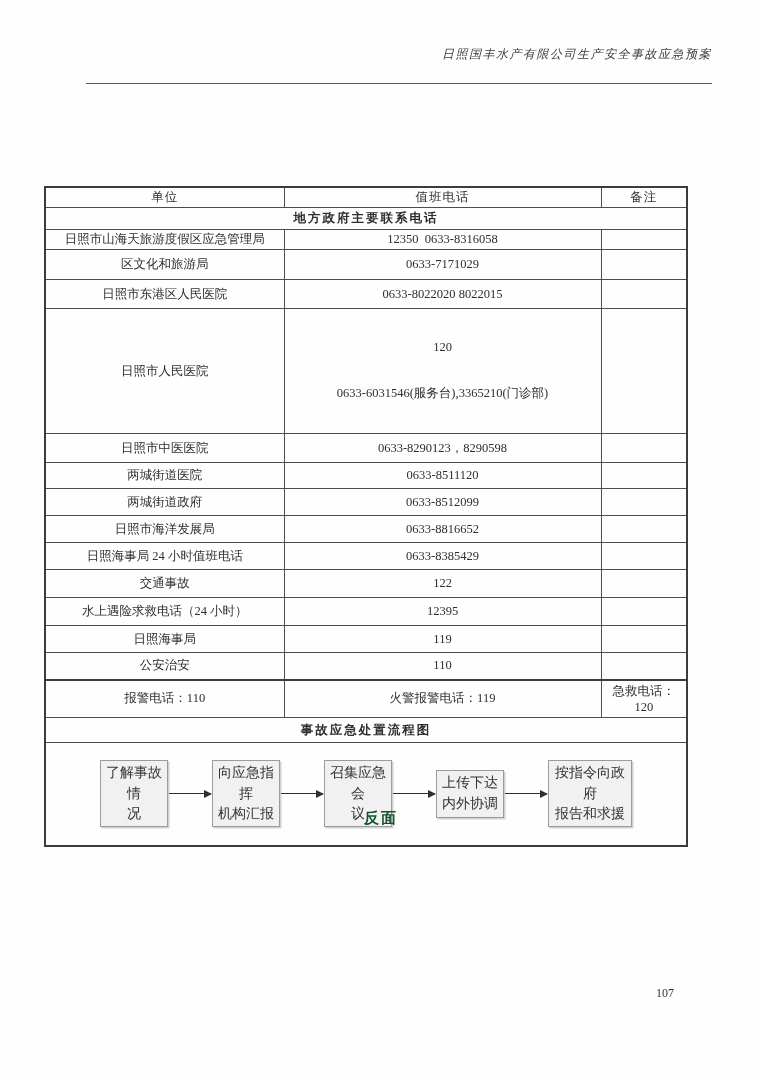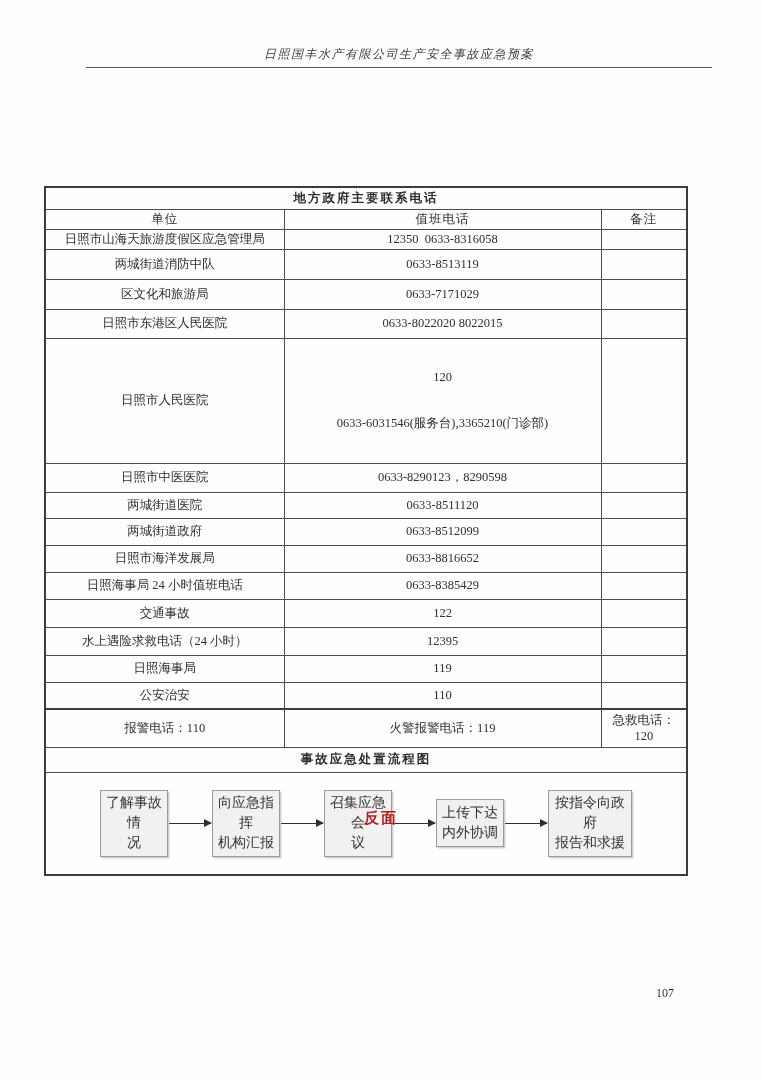--- a/index.html
+++ b/index.html
@@ -4,22 +4,22 @@
 <style>
   html,body{margin:0;padding:0;background:#e9e9e9;}
   .page{
     position:relative;width:762px;height:1080px;margin:0 auto;
     background:#fefefe;overflow:hidden;
     font-family:"Liberation Serif","DejaVu Serif",serif;color:#2e2e2e;
   }
   
   .doc-header{
     position:absolute;top:46px;left:86px;right:50px;
-    text-align:center;font-style:italic;font-size:12px;letter-spacing:1.5px;
-    color:#3a3a3a;border-bottom:1px solid #5a5a5a;padding-bottom:4px;
+    text-align:right;font-style:italic;font-size:12px;letter-spacing:1.5px;
+    color:#3a3a3a;border-bottom:1px solid #5a5a5a;padding-bottom:20px;
   }
   
   table.contact{
     position:absolute;left:44px;top:186px;width:642px;
     border-collapse:collapse;table-layout:fixed;
     border:2px solid #3c3c3c;
   }
   table.contact td{
     border:1px solid #4d4d4d;
     font-size:12.5px;text-align:center;vertical-align:middle;
@@ -55,21 +55,21 @@
     flex-shrink:0;
   }
   .flow-arrow::after{
     content:"";position:absolute;right:-1px;top:-3.5px;width:0;height:0;
     border-left:8px solid #2f2f2f;
     border-top:4px solid transparent;border-bottom:4px solid transparent;
   }
   
   .backside{
     position:absolute;top:809px;left:0;width:762px;text-align:center;
-    font-weight:bold;font-size:15px;letter-spacing:2px;color:#b91c1c;
+    font-weight:bold;font-size:15px;letter-spacing:2px;color:#14532d;
   }
   .pagenum{
     position:absolute;top:986px;right:88px;font-size:12px;color:#333;
   }
 </style>
 </head>
 <body>
 
 <div class="page">
 
@@ -77,37 +77,32 @@
     <span>日照国丰水产有限公司生产安全事故应急预案</span>
   </div>
 
   <table class="contact">
     <colgroup>
       <col style="width:239px">
         <col style="width:317px">
         <col style="width:86px">
     </colgroup>
     <tbody>
-      <tr style="height:22px">
-        <td class="title-cell eol" colspan="3">地方政府主要联系电话</td>
-      </tr>
       <tr style="height:18px">
         <td class="head-cell">单位</td>
         <td class="head-cell">值班电话</td>
         <td class="head-cell eol">备注</td>
       </tr>
+      <tr style="height:22px">
+        <td class="title-cell eol" colspan="3">地方政府主要联系电话</td>
+      </tr>
 
       <tr style="height:19px">
         <td class="unit">日照市山海天旅游度假区应急管理局</td>
         <td class="phone">12350  0633-8316058</td>
-        <td class="note eol"></td>
-      </tr>
-      <tr style="height:30px">
-        <td class="unit">两城街道消防中队</td>
-        <td class="phone">0633-8513119</td>
         <td class="note eol"></td>
       </tr>
       <tr style="height:30px">
         <td class="unit">区文化和旅游局</td>
         <td class="phone">0633-7171029</td>
         <td class="note eol"></td>
       </tr>
       <tr style="height:29px">
         <td class="unit">日照市东港区人民医院</td>
         <td class="phone">0633-8022020 8022015</td>

